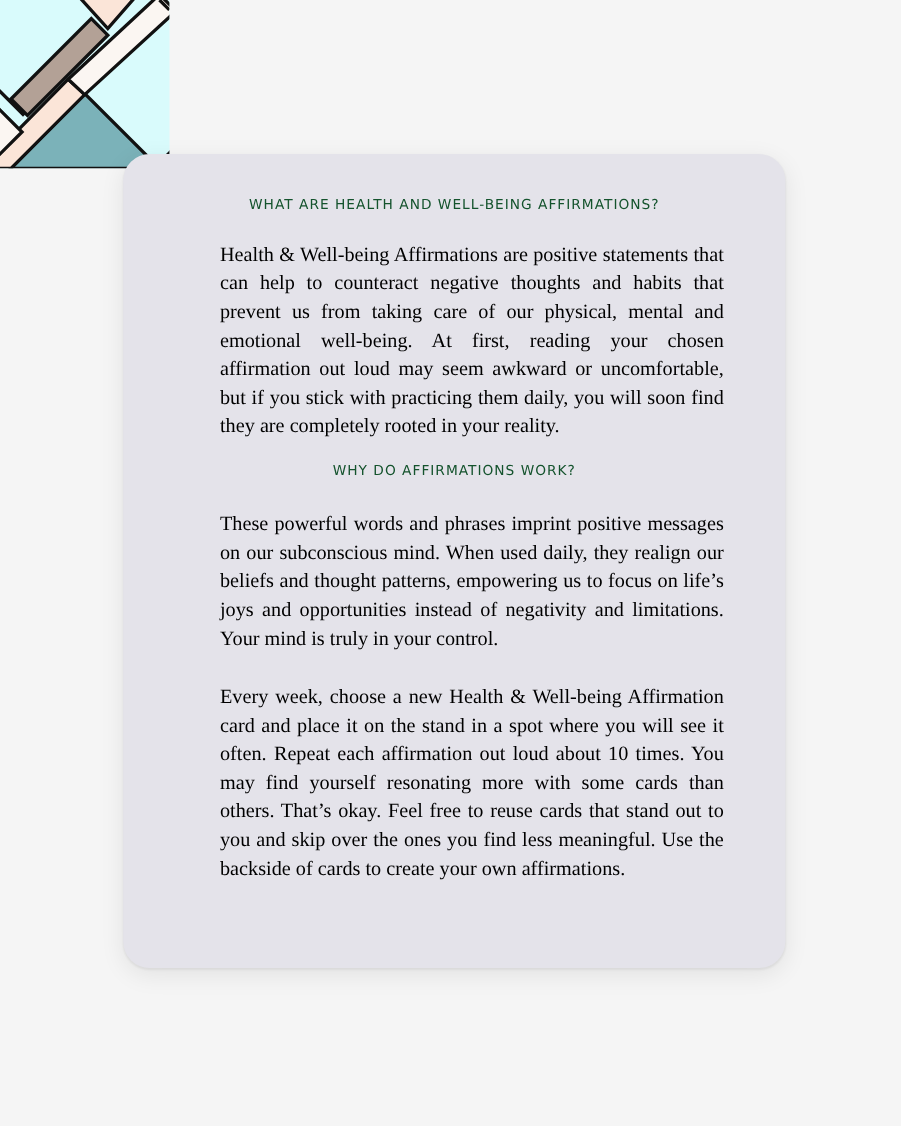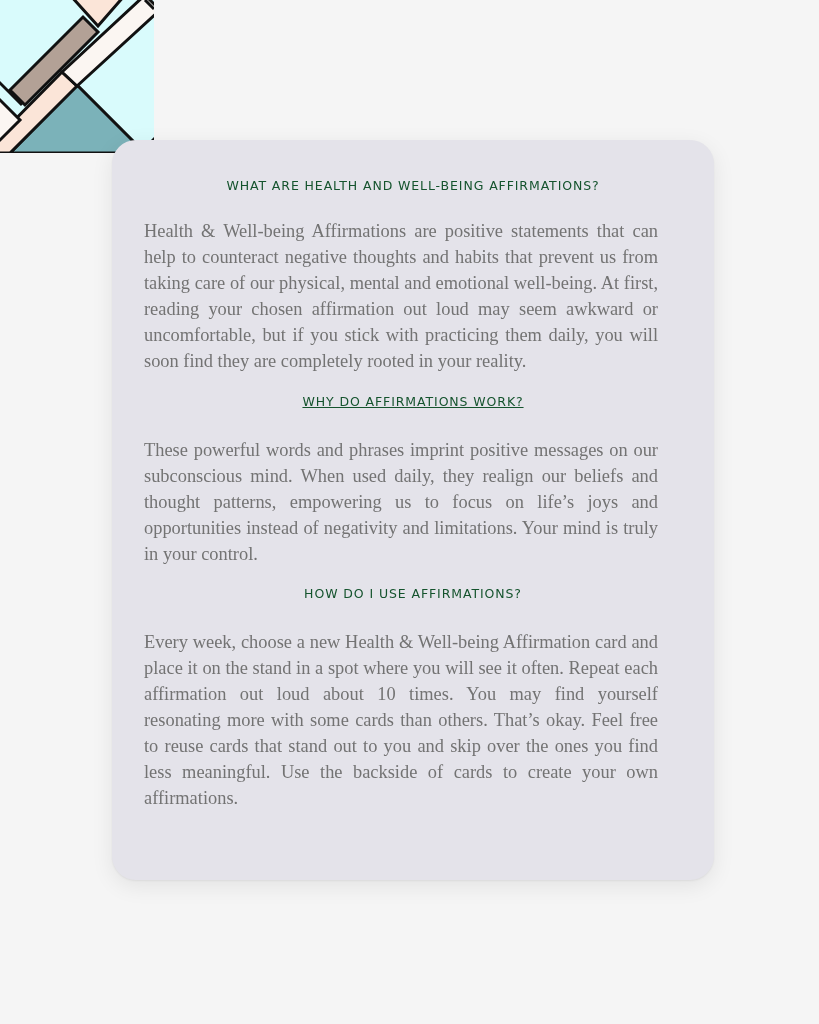--- a/index.html
+++ b/index.html
@@ -35,28 +35,28 @@
       font-size: 12.5px;
       letter-spacing: 0.9px;
       color: #14532d;
       text-align: center;
       line-height: 16px;
     }
     .para {
       font-family: "Liberation Serif", serif;
       font-size: 18.4px;
       line-height: 26px;
-      color: #737373;
-      margin: 0 56px 0 32px;
+      color: #000000;
+      margin: 0 56px 0 88px;
       text-align: justify;
       text-align-last: left;
     }
     .h1 { margin-top: 0; }
     .p1 { margin-top: 24px; }
-    .h2 { margin-top: 20px; text-decoration: underline; }
+    .h2 { margin-top: 20px; }
     .p2 { margin-top: 27px; }
     .h3 { margin-top: 19px; }
     .p3 { margin-top: 27px; }
     .p4 { margin-top: 15px; }
   </style>
 </head>
 <body>
 
 <div class="thumb">
   <svg width="154" height="153" viewBox="0 0 154 153">
@@ -81,15 +81,14 @@
   </svg>
 </div>
 
 <div class="card">
   <div class="heading h1">WHAT ARE HEALTH AND WELL-BEING AFFIRMATIONS?</div>
   <p class="para p1">Health &amp; Well-being Affirmations are positive statements that can help to counteract negative thoughts and habits that prevent us from taking care of our physical, mental and emotional well-being. At first, reading your chosen affirmation out loud may seem awkward or uncomfortable, but if you stick with practicing them daily, you will soon find they are completely rooted in your reality.</p>
 
   <div class="heading h2">WHY DO AFFIRMATIONS WORK?</div>
   <p class="para p2">These powerful words and phrases imprint positive messages on our subconscious mind. When used daily, they realign our beliefs and thought patterns, empowering us to focus on life’s joys and opportunities instead of negativity and limitations. Your mind is truly in your control.</p>
 
-  <div class="heading h3">HOW DO I USE AFFIRMATIONS?</div>
   <p class="para p3">Every week, choose a new Health &amp; Well-being Affirmation card and place it on the stand in a spot where you will see it often. Repeat each affirmation out loud about 10 times. You may find yourself resonating more with some cards than others. That’s okay. Feel free to reuse cards that stand out to you and skip over the ones you find less meaningful. Use the backside of cards to create your own affirmations.</p>
 </div>
 
 </body></html>

